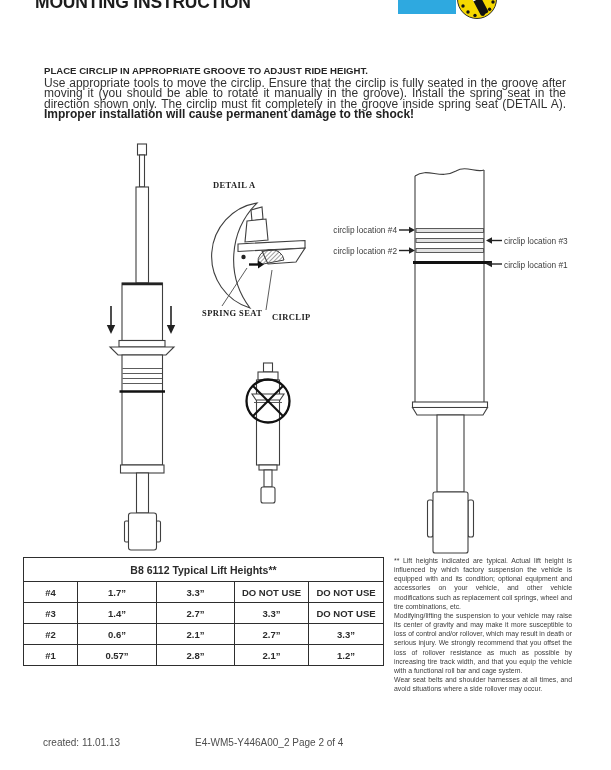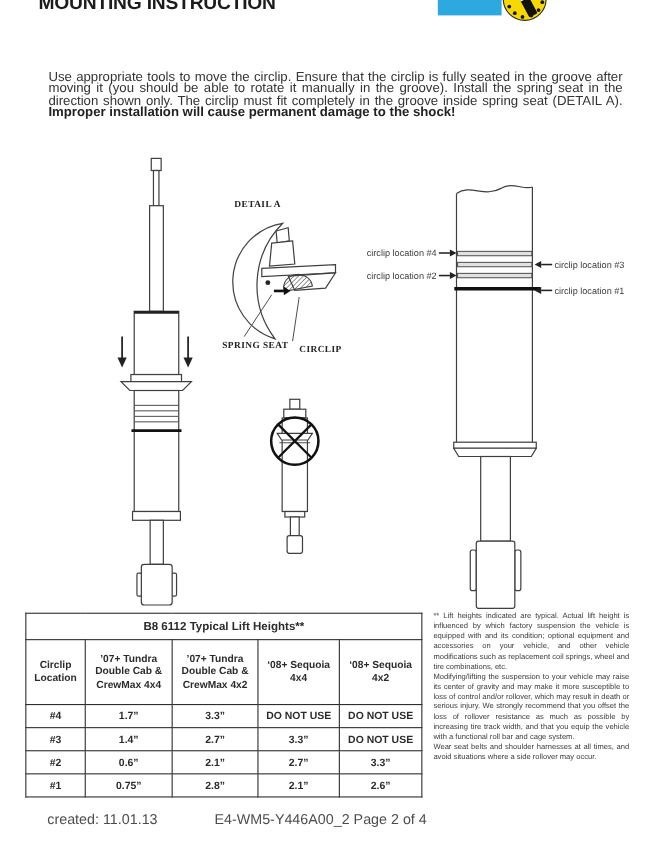--- a/index.html
+++ b/index.html
@@ -46,21 +46,21 @@
   }
   .lift-table .t-title{font-size:10.5px;font-weight:bold;height:21px;}
   .lift-table th{font-size:9.3px;font-weight:bold;line-height:11.6px;height:56px;}
   .lift-table td.val{font-size:9.5px;font-weight:bold;height:18px;}
 
   
   .footnote{left:394px;top:556px;width:178px;font-size:6.9px;line-height:9.15px;color:#3b3b3b;}
   .footnote p{margin:0;text-align:justify;}
 
   
-  .footer-text{font-size:13px;color:#4d4d4d;top:737px;}
+  .footer-text{font-size:10px;color:#4d4d4d;top:737px;}
 </style>
 </head>
 <body>
 
 <div class="abs page-title">MOUNTING INSTRUCTION</div>
 <div class="abs logo-flag"></div>
 <div class="abs logo-circle">
   <svg width="42" height="42" viewBox="0 0 42 42">
     <circle cx="21" cy="21" r="19.5" fill="#f6d800" stroke="#2b2b2b" stroke-width="1"></circle>
     <g fill="#111">
@@ -74,20 +74,21 @@
         <circle cx="5.3" cy="19.5" r="1.7"></circle>
     </g>
     <g transform="rotate(-28 21 21)">
       <rect x="16.8" y="4" width="8.4" height="34" rx="1.5" fill="#111"></rect>
       <rect x="16.8" y="17.5" width="8.4" height="4" fill="#fdfdfd"></rect>
     </g>
   </svg>
 </div>
 
 <div class="abs important-block">
+  <div class="imp-subheading">PLACE CIRCLIP IN APPROPRIATE GROOVE TO ADJUST RIDE HEIGHT.</div>
   <div class="imp-body"><span>Use appropriate tools to move the circlip.  Ensure that the circlip is fully seated in the groove after moving it (you should be able to rotate it manually in the groove).  Install the spring seat in the direction shown only.  The circlip must fit completely in the groove inside spring seat (DETAIL A).  </span><b>Improper installation will cause permanent damage to the shock!</b></div>
 </div>
 
 <svg class="abs drawing" width="611" height="420" viewBox="0 0 611 420">
   <defs>
     <pattern id="hatch" width="3" height="3" patternTransform="rotate(45)" patternUnits="userSpaceOnUse">
       <line x1="0" y1="0" x2="0" y2="3" stroke="#3f3f3f" stroke-width="1"></line>
     </pattern>
   </defs>
 
@@ -217,27 +218,20 @@
       <col style="width:79px">
       <col style="width:78px">
       <col style="width:74px">
       <col style="width:75px">
   </colgroup>
   <tbody>
     <tr>
         <td class="t-title" colspan="5">B8 6112 Typical Lift Heights**</td>
       </tr>
     <tr>
-      <th>Circlip Location</th>
-      <th>’07+ Tundra Double Cab &amp; CrewMax 4x4</th>
-      <th>’07+ Tundra Double Cab &amp; CrewMax 4x2</th>
-      <th>‘08+ Sequoia 4x4</th>
-      <th>‘08+ Sequoia 4x2</th>
-    </tr>
-    <tr>
       <td class="val">#4</td>
       <td class="val">1.7”</td>
       <td class="val">3.3”</td>
       <td class="val">DO NOT USE</td>
       <td class="val">DO NOT USE</td>
     </tr>
     <tr>
       <td class="val">#3</td>
       <td class="val">1.4”</td>
       <td class="val">2.7”</td>
@@ -246,24 +240,24 @@
     </tr>
     <tr>
       <td class="val">#2</td>
       <td class="val">0.6”</td>
       <td class="val">2.1”</td>
       <td class="val">2.7”</td>
       <td class="val">3.3”</td>
     </tr>
     <tr>
       <td class="val">#1</td>
-      <td class="val">0.75”</td>
+      <td class="val">0.57”</td>
       <td class="val">2.8”</td>
       <td class="val">2.1”</td>
-      <td class="val">2.6”</td>
+      <td class="val">1.2”</td>
     </tr>
   </tbody>
 </table>
 
 <div class="abs footnote">
   <p>** Lift heights indicated are typical.  Actual lift height is influenced by which factory suspension the vehicle is equipped with and its condition; optional equipment and accessories on your vehicle, and other vehicle modifications such as replacement coil springs, wheel and tire combinations, etc.</p>
   <p>Modifying/lifting the suspension to your vehicle may raise its center of gravity and may make it more susceptible to loss of control and/or rollover, which may result in death or serious injury.  We strongly recommend that you offset the loss of rollover resistance as much as possible by increasing tire track width, and that you equip the vehicle with a functional roll bar and cage system.</p>
   <p>Wear seat belts and shoulder harnesses at all times, and avoid situations where a side rollover may occur.</p>
 </div>
 

